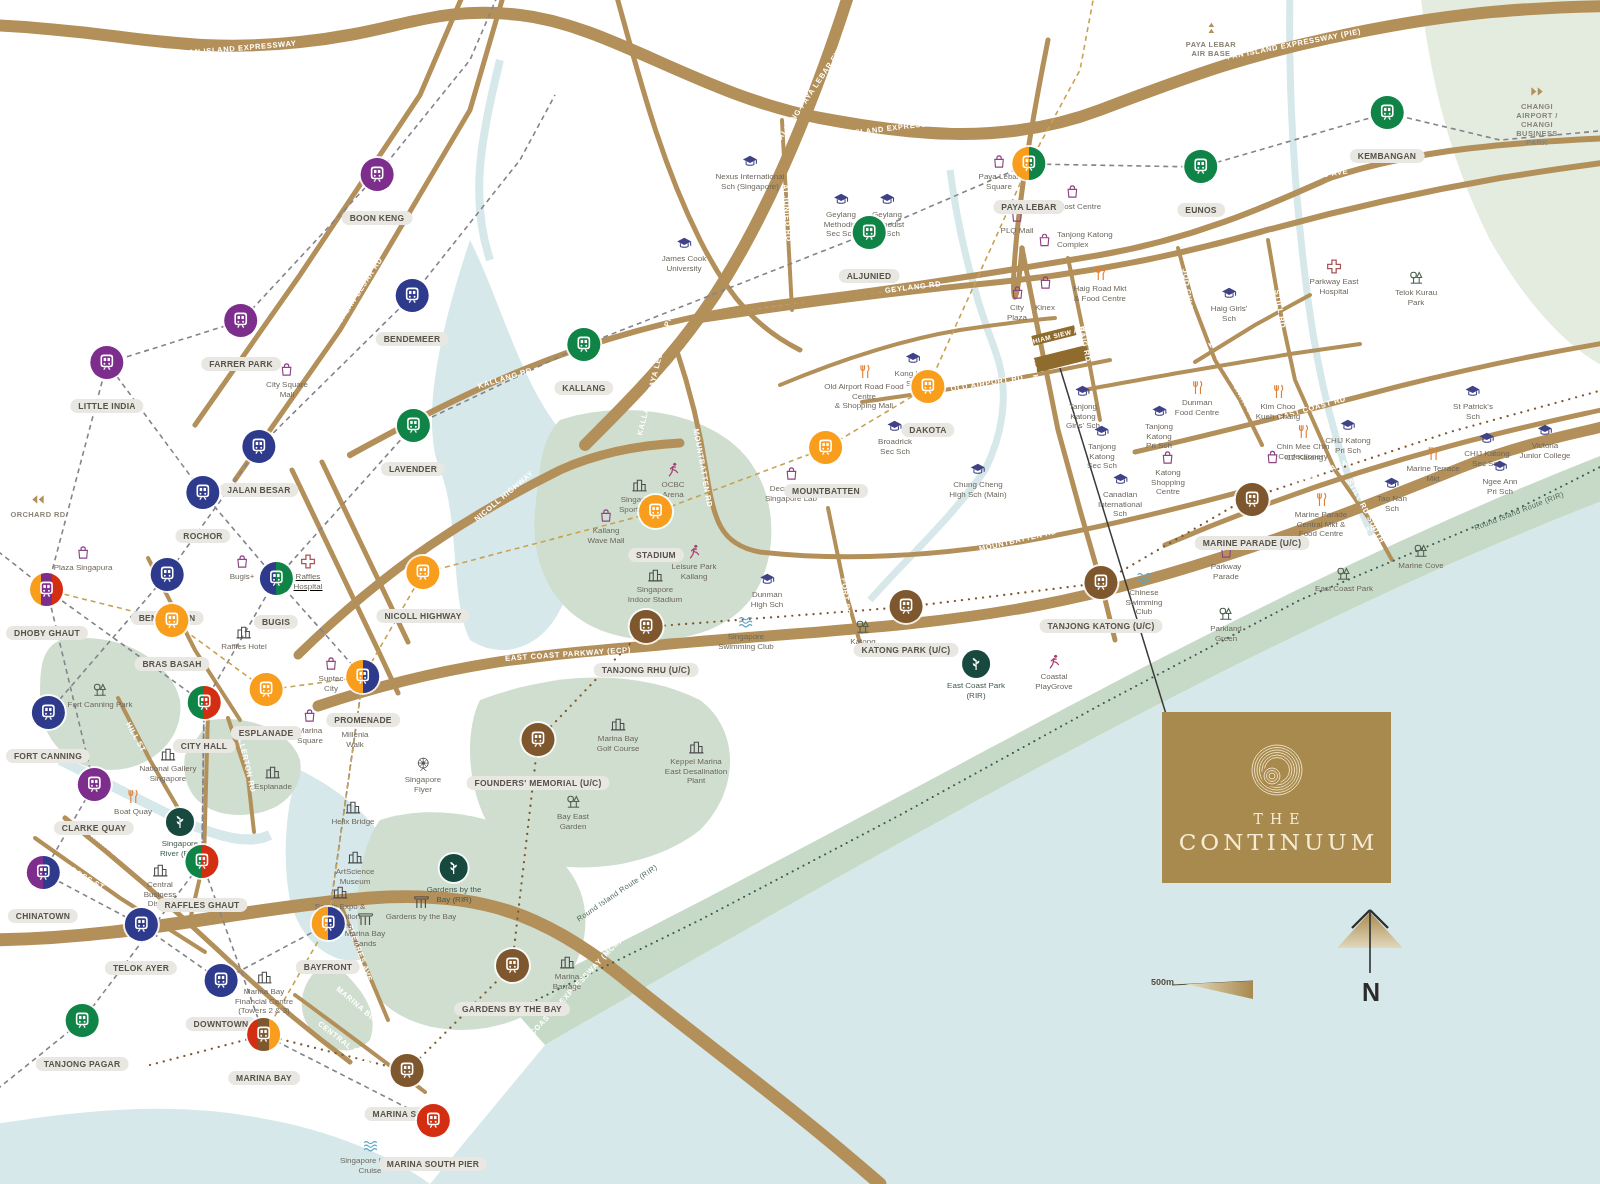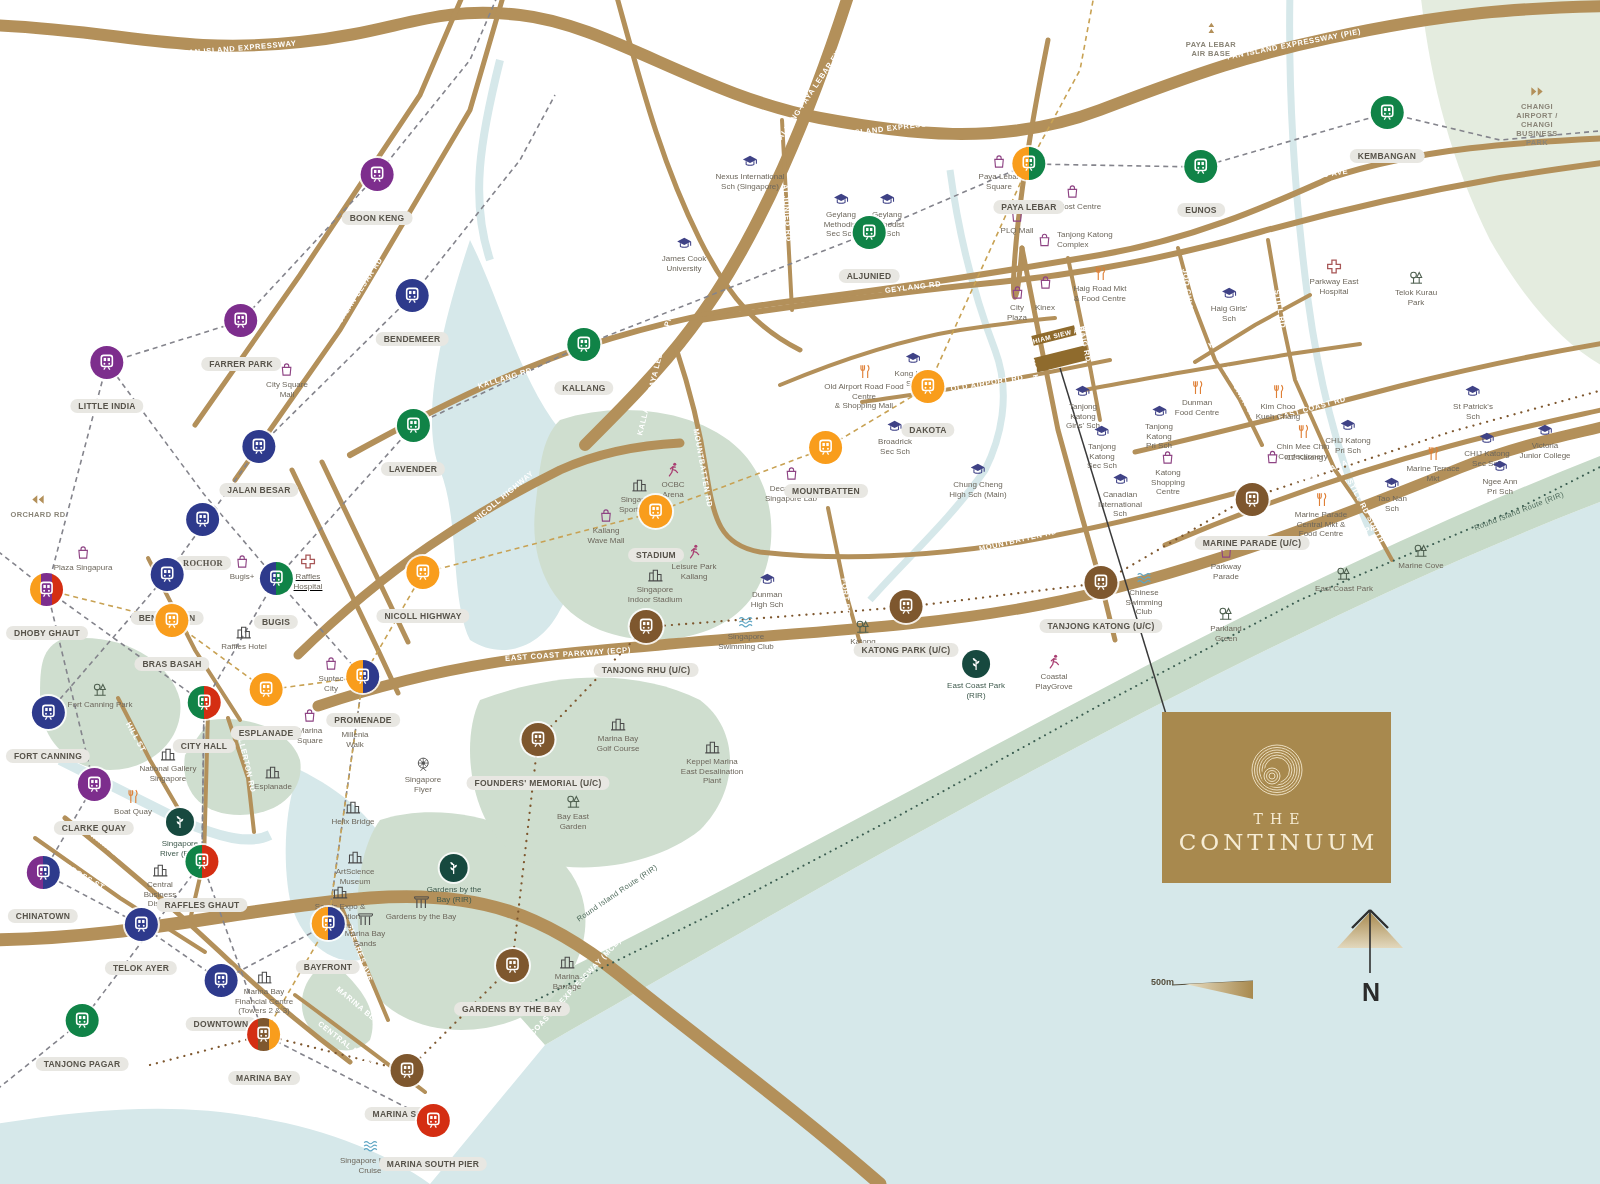--- a/index.html
+++ b/index.html
@@ -311,21 +311,21 @@
         <div class="pill">LITTLE INDIA</div>
       </div>
       <div class="st" style="left: 259px; top: 447px; transform: translate(-50%, -17px);">
         <div class="cir" style="background: rgb(46, 58, 140);">
           <svg viewBox="0 0 24 24">
             <use href="#sym-train"></use>
           </svg>
         </div>
         <div class="pill">JALAN BESAR</div>
       </div>
-      <div class="st" style="left: 203px; top: 520px; transform: translate(-50%, -17px); font-family: Liberation Serif, serif;">
+      <div class="st" style="left: 203px; top: 493px; transform: translate(-50%, -17px);">
         <div class="cir" style="background: rgb(46, 58, 140);">
           <svg viewBox="0 0 24 24">
             <use href="#sym-train"></use>
           </svg>
         </div>
         <div class="pill">ROCHOR</div>
       </div>
       <div class="st" style="left: 413px; top: 426px; transform: translate(-50%, -17px);">
         <div class="cir" style="background: rgb(16, 131, 71);">
           <svg viewBox="0 0 24 24">
@@ -1121,21 +1121,21 @@
         <div class="lb">Singapore
 Indoor Stadium</div>
       </div>
       <div class="lm" style="left: 618px; top: 724px; transform: translate(-50%, -9px);">
         <svg viewBox="0 0 24 24" class="ic i-building">
           <use href="#sym-building"></use>
         </svg>
         <div class="lb">Marina Bay
 Golf Course</div>
       </div>
-      <div class="lm" style="left: 696px; top: 747px; transform: translate(-50%, -9px); margin-left: 16px;">
+      <div class="lm" style="left: 696px; top: 747px; transform: translate(-50%, -9px);">
         <svg viewBox="0 0 24 24" class="ic i-building">
           <use href="#sym-building"></use>
         </svg>
         <div class="lb">Keppel Marina
 East Desalination
 Plant</div>
       </div>
       <div class="lm" style="left: 567px; top: 962px; transform: translate(-50%, -9px);">
         <svg viewBox="0 0 24 24" class="ic i-building">
           <use href="#sym-building"></use>

